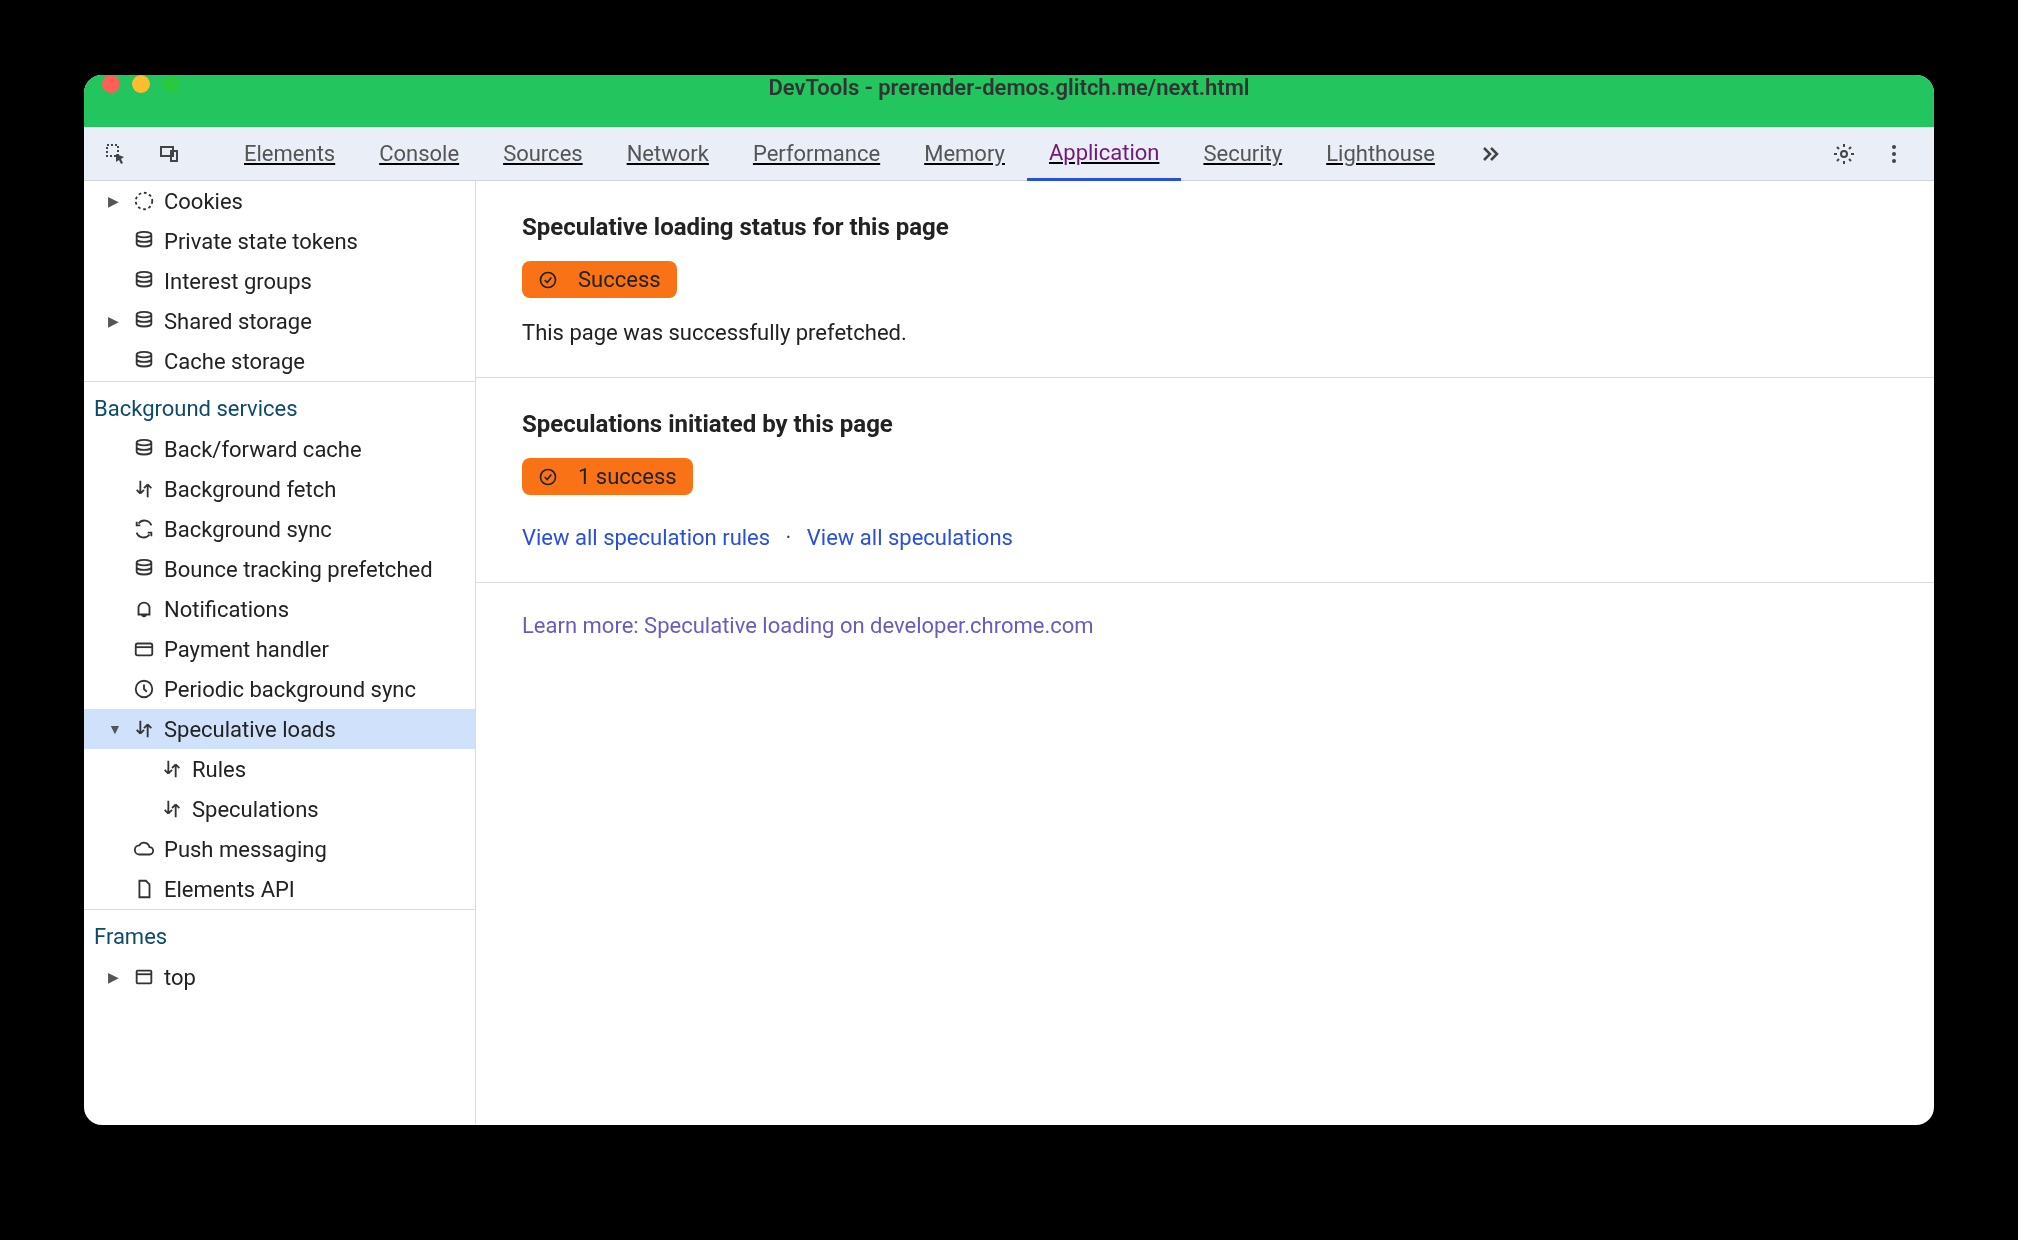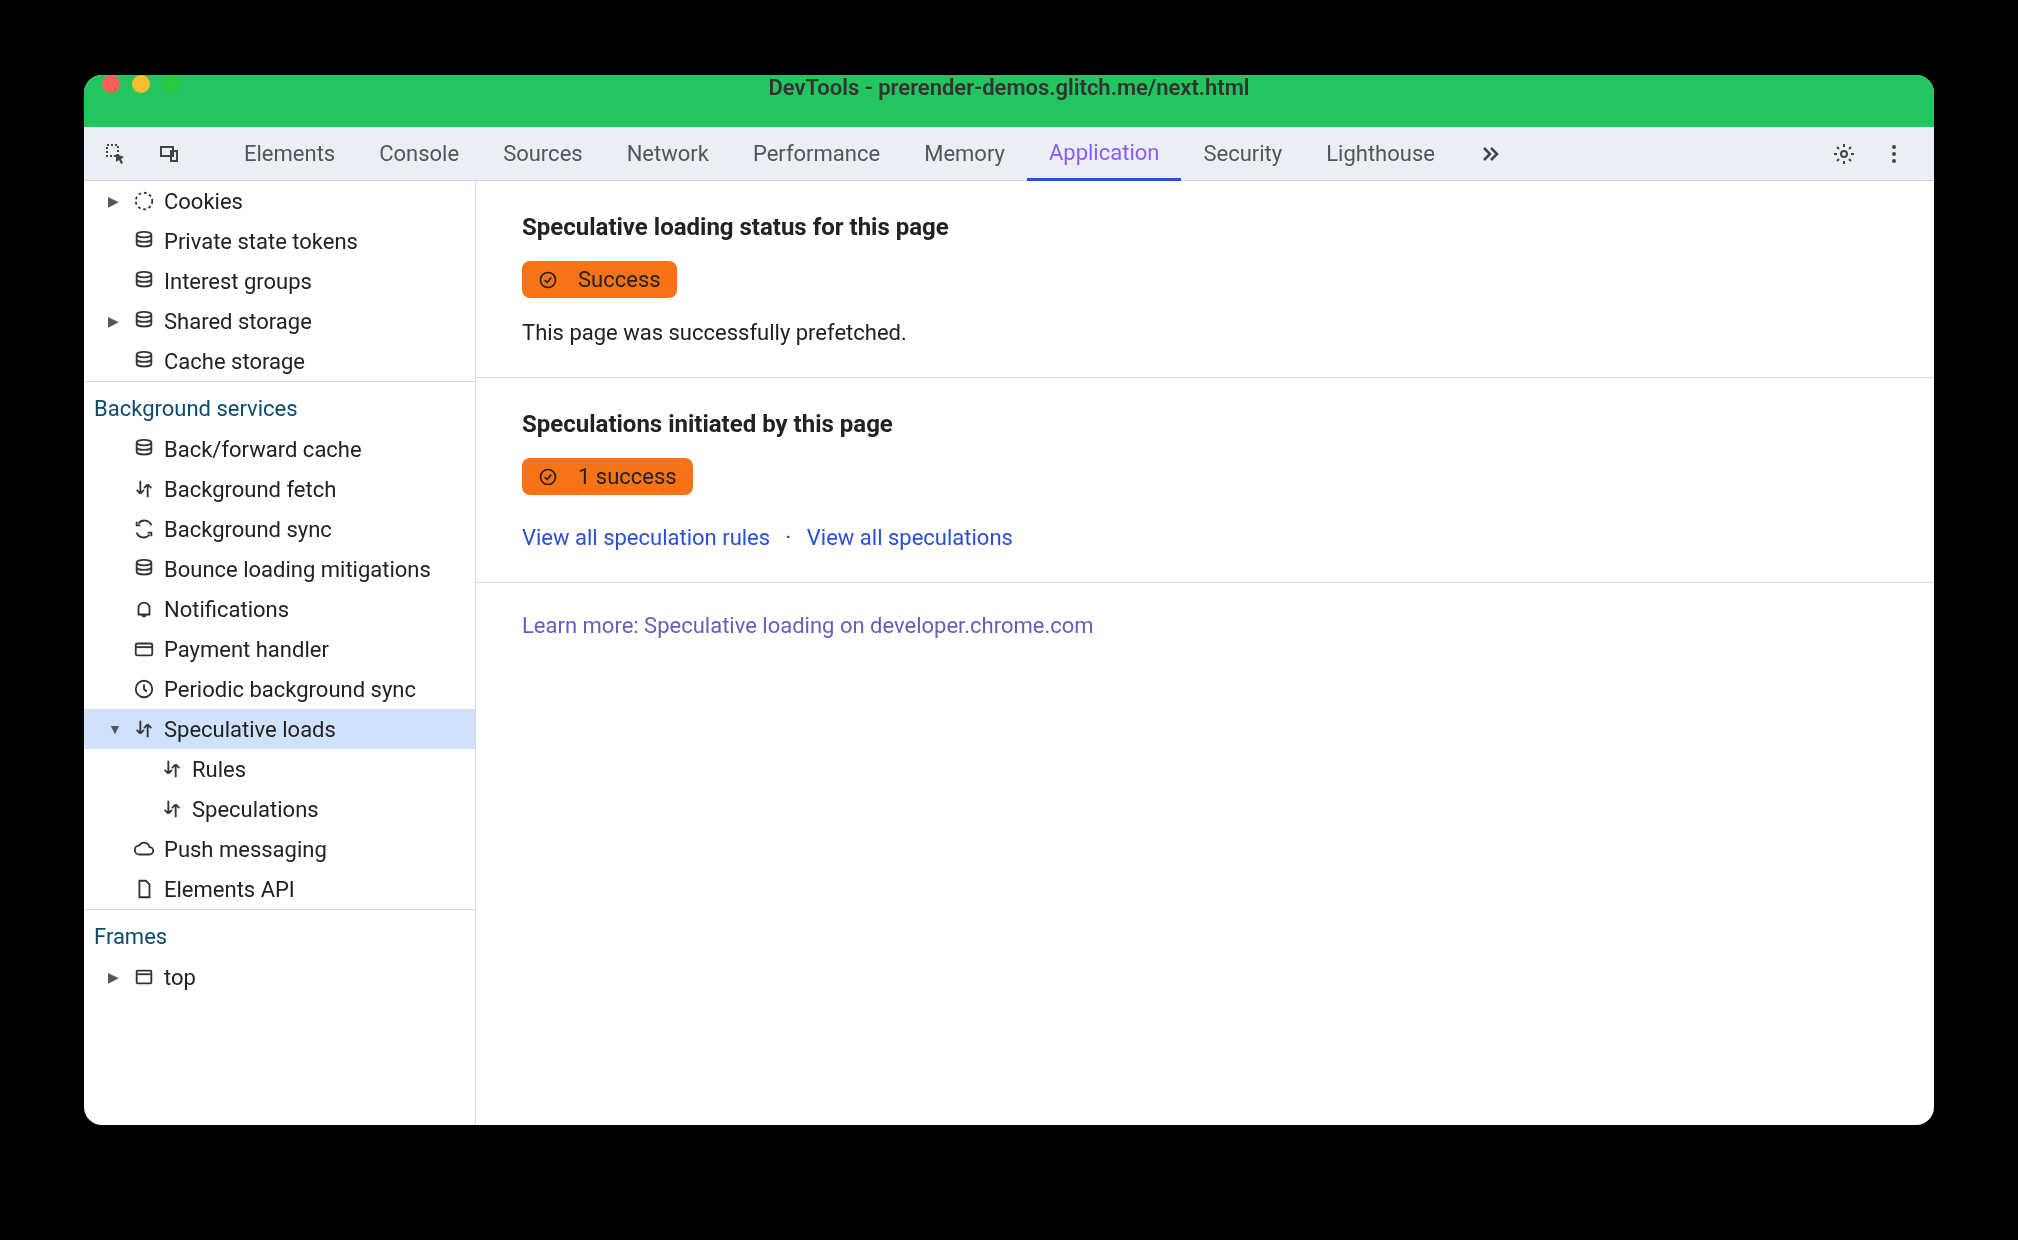--- a/index.html
+++ b/index.html
@@ -46,37 +46,38 @@
     pointer-events: none;
   }
   .tabbar {
     height: 54px;
     background: #eaeef7;
     border-bottom: 1px solid #d0d4dd;
     display: flex;
     align-items: center;
     padding: 0 12px;
     gap: 13px;
+    text-decoration: underline;
   }
   .tabbar .iconbtn {
     width: 40px; height: 40px;
     display: flex; align-items: center; justify-content: center;
     color: #444;
   }
   .tabbar .tabs { display: flex; align-items: center; gap: 0; margin-left: 20px; }
   .tab {
     padding: 0 22px;
     height: 54px;
     display: flex; align-items: center;
     font-size: 22px;
     color: #555;
     cursor: pointer;
   }
   .tab.active {
-    color: #8b5cf6;
+    color: #701a75;
     border-bottom: 3px solid #2a4fd8;
   }
   .tabbar .spacer { flex: 1; }
   .tabbar .right-icons { display: flex; align-items: center; gap: 10px; margin-right: 8px; }
 
   .body {
     flex: 1;
     display: flex;
     overflow: hidden;
   }
@@ -355,21 +356,21 @@
             </span>
             <span>Background sync</span>
           </div>
           <div class="tree-item indent-1">
             <span class="arrow"></span>
             <span class="ticon">
               <svg width="22" height="22" viewBox="0 0 24 24">
                 <use href="#i-db"></use>
               </svg>
             </span>
-            <span>Bounce loading mitigations</span>
+            <span>Bounce tracking prefetched</span>
           </div>
           <div class="tree-item indent-1">
             <span class="arrow"></span>
             <span class="ticon">
               <svg width="22" height="22" viewBox="0 0 24 24">
                 <use href="#i-bell"></use>
               </svg>
             </span>
             <span>Notifications</span>
           </div>

